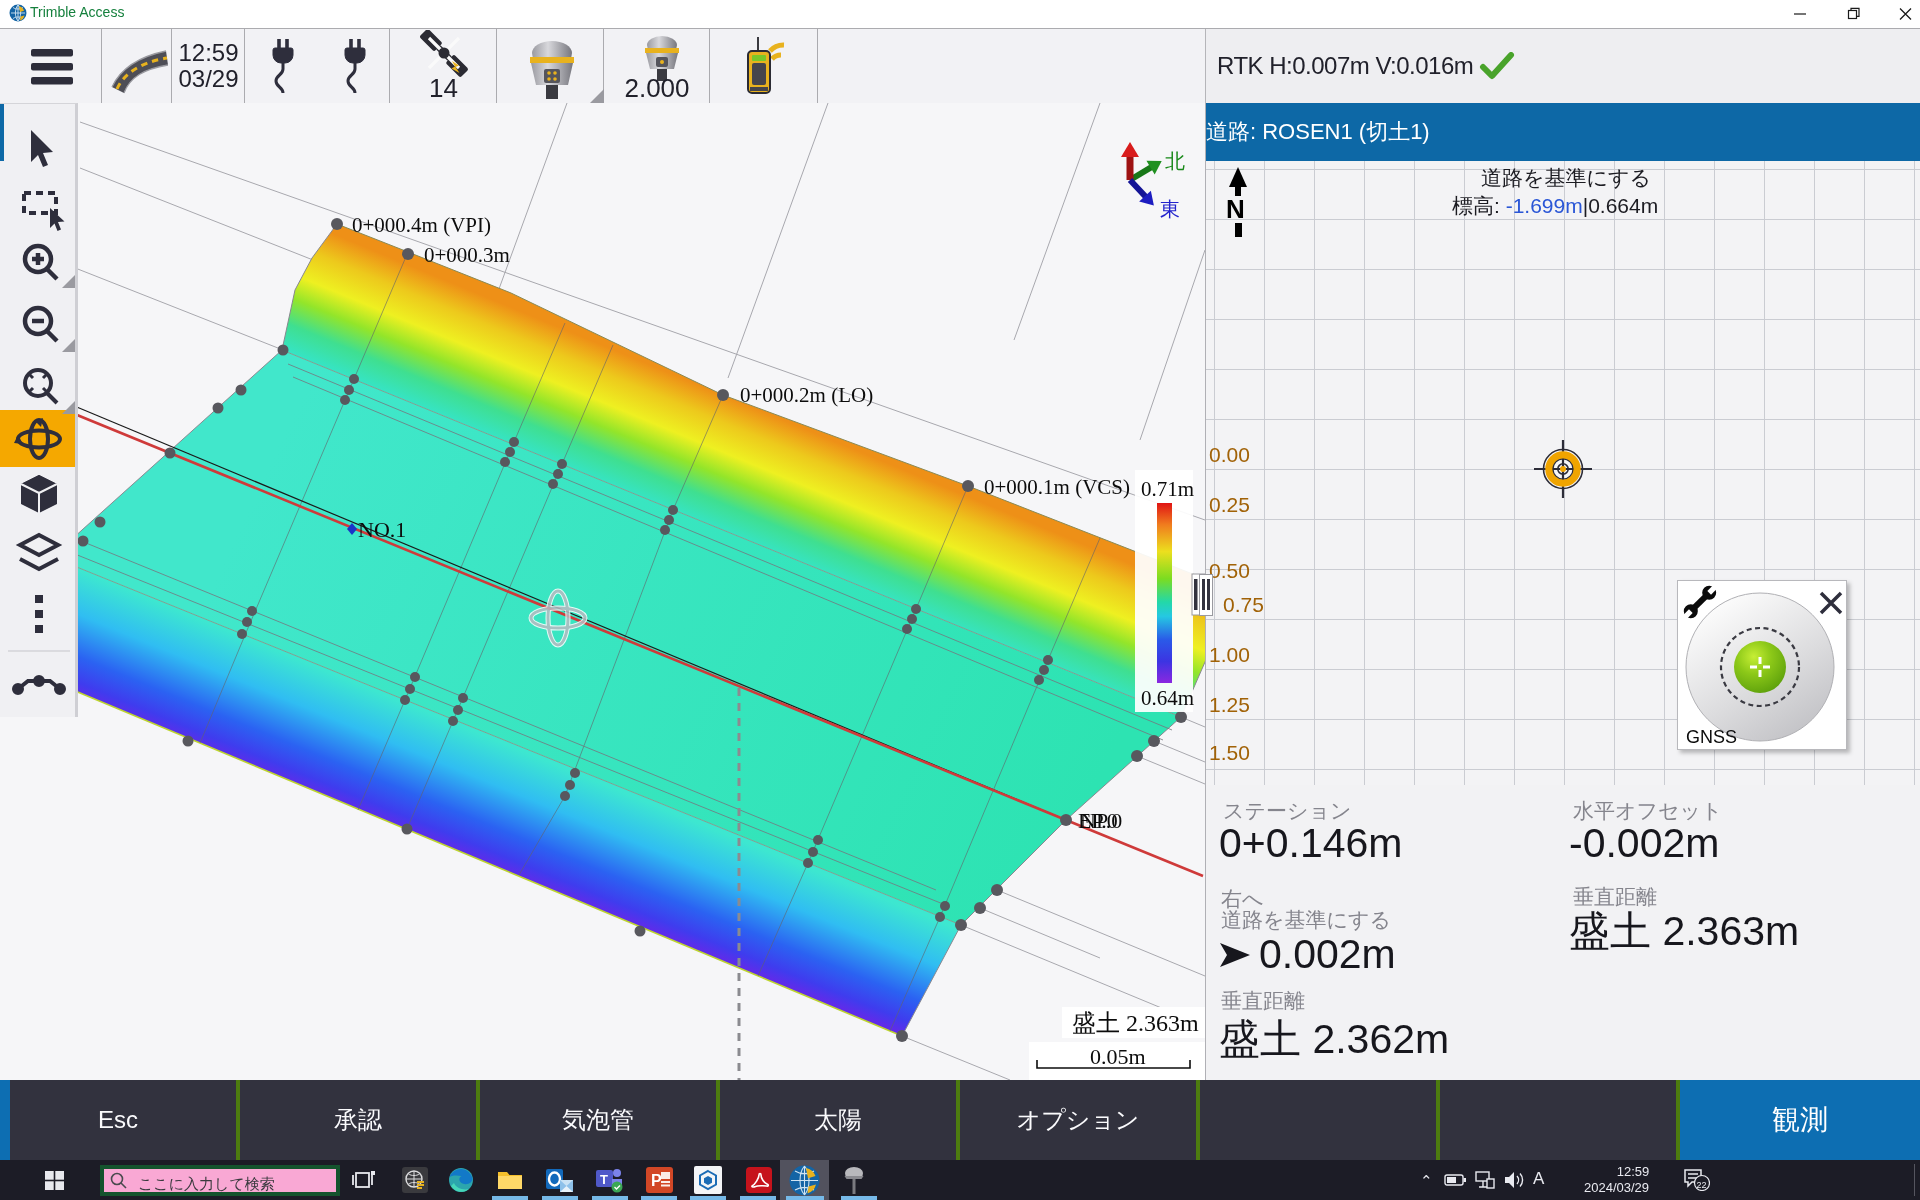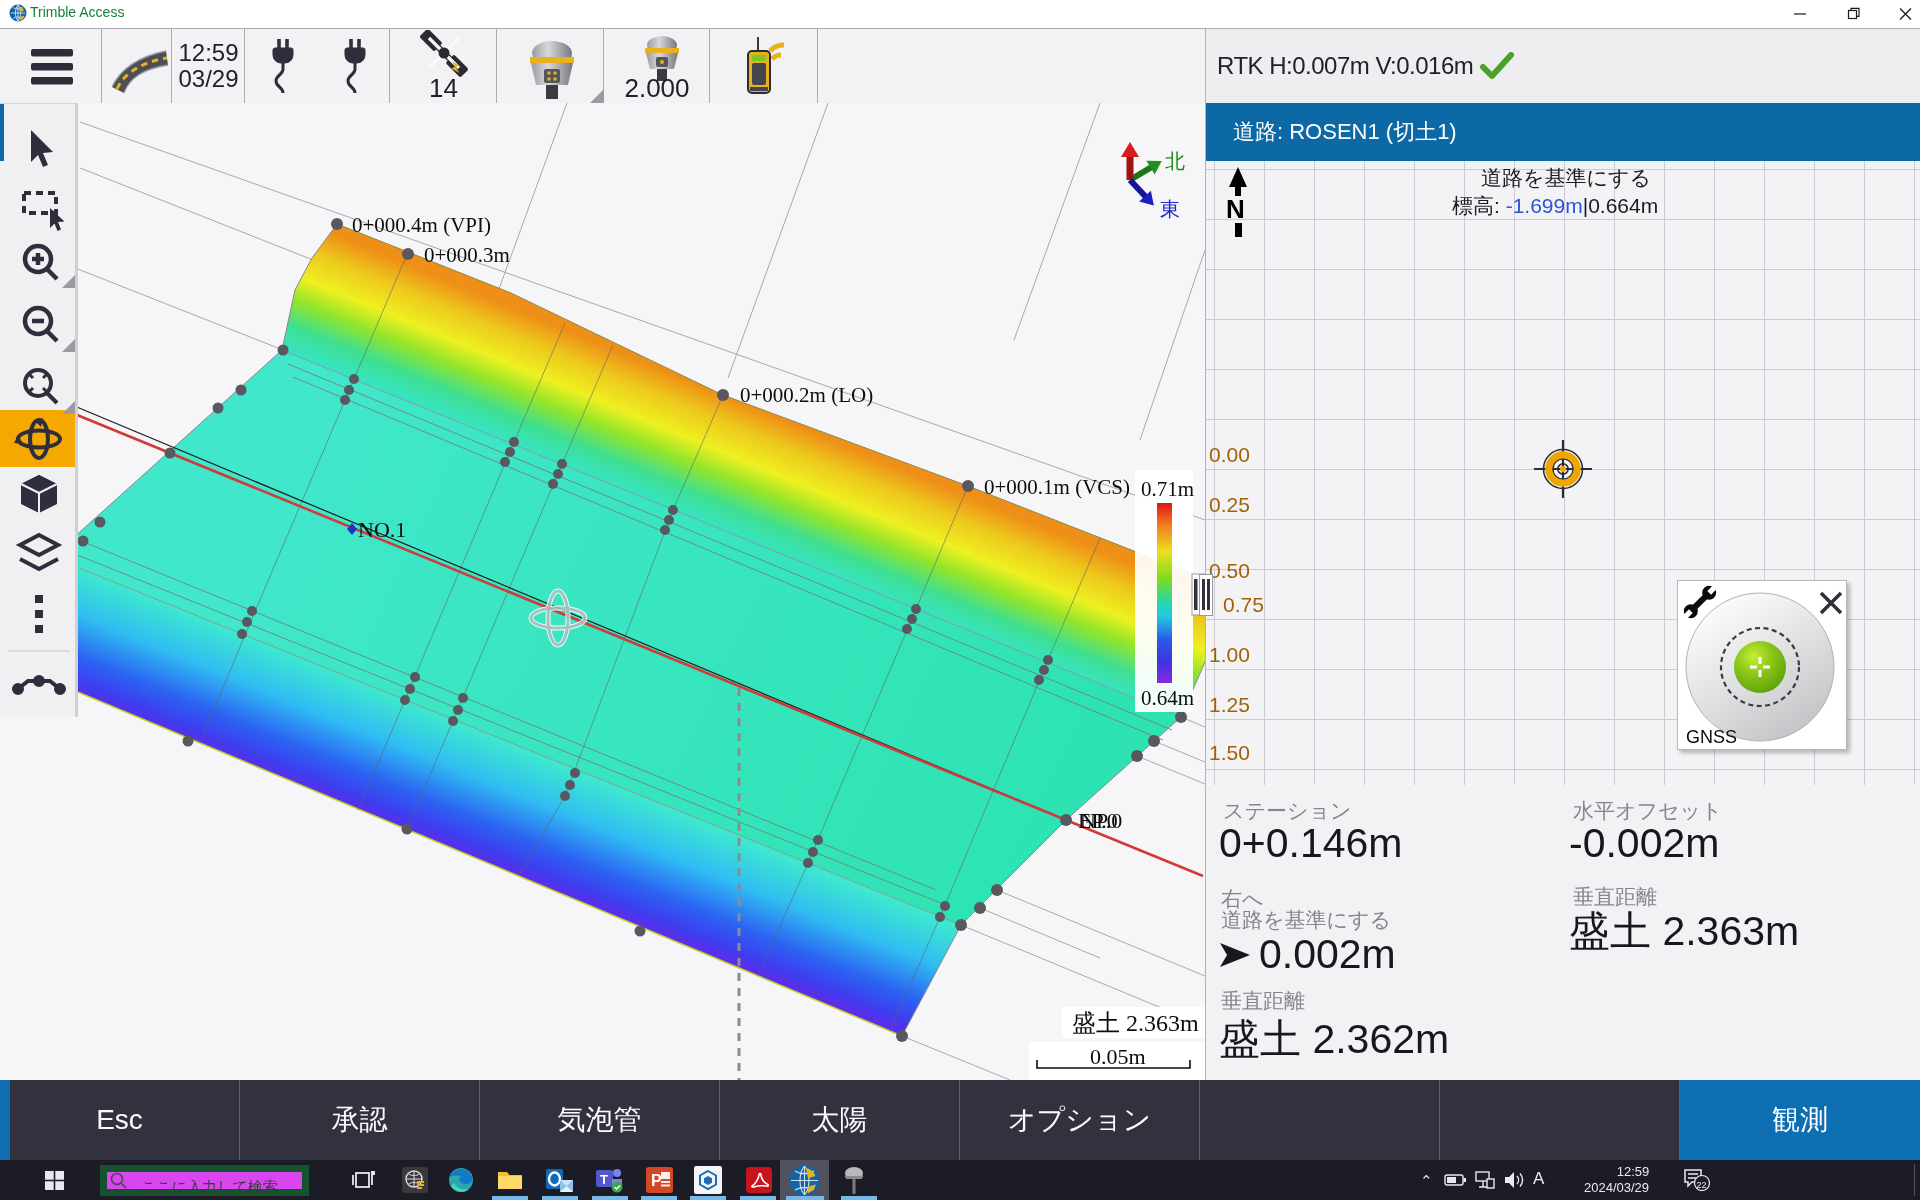--- a/index.html
+++ b/index.html
@@ -12,36 +12,36 @@
 #toolbar{position:absolute;left:0;top:28px;width:1920px;height:75px;background:#efeff2;border-top:1px solid #ababaf;border-bottom:1px solid #9b9b9f}
 .cell{position:absolute;top:0;height:74px;border-right:1px solid #ababaf;background:#f2f2f5}
 #rtk{position:absolute;left:1206px;top:0;width:714px;height:74px;background:#eeeef1;font-size:24px;letter-spacing:-0.5px;color:#21212b;line-height:74px;padding-left:11px}
 
 #view3d{position:absolute;left:0;top:103px;width:1205px;height:977px;background:#f6f6f8}
 
 #lefttools{position:absolute;left:0;top:103px;width:78px;height:614px;background:#f0f0f3;border-right:3px solid #cfcfd4;border-top:1px solid #d5d5d9}
 #bluestrip{position:absolute;left:0;top:104px;width:4px;height:57px;background:#0e69a7}
 
 #panel{position:absolute;left:1205px;top:103px;width:715px;height:977px;background:#f2f2f4;border-left:1px solid #b0b0b5}
-#phead{position:absolute;left:0;top:0;width:715px;height:58px;background:#0d68a6;color:#fff;font-size:22px;line-height:58px;padding-left:27px}
+#phead{position:absolute;left:0;top:0;width:715px;height:58px;background:#0d68a6;color:#fff;font-size:22px;line-height:58px;}
 #pgrid{position:absolute;left:0;top:58px;width:715px;height:624px;background:#f3f3f5;
  background-image:linear-gradient(#caccd2 1px,transparent 1px),linear-gradient(90deg,#caccd2 1px,transparent 1px);
  background-size:50px 50px;background-position:8px 8px}
 .glabel{position:absolute;color:#a16207;font-size:21px}
 .ptext{position:absolute;color:#1c1c22;font-size:20px;white-space:nowrap}
 
 .flabel{position:absolute;color:#85858d;font-size:21px;white-space:nowrap}
 .fvalue{position:absolute;color:#17171d;font-size:41px;white-space:nowrap}
 
 #softkeys{position:absolute;left:0;top:1080px;width:1920px;height:80px;background:#32323e}
-.sk{position:absolute;top:0;width:240px;height:80px;color:#fbfbfd;font-size:28px;text-align:center;line-height:80px;border-right:1px solid #4d7c0f}
+.sk{position:absolute;top:0;width:240px;height:80px;color:#fbfbfd;font-size:24px;text-align:center;line-height:80px;border-right:4px solid #4d7c0f}
 #sk-obs{position:absolute;left:1680px;top:0;width:240px;height:80px;background:#0d6eb2;color:#fff;font-size:28px;text-align:center;line-height:80px}
 
 #taskbar{position:absolute;left:0;top:1160px;width:1920px;height:40px;background:#1c1c26}
-#search{position:absolute;left:100px;top:5px;width:209px;height:31px;background:#d946ef;border:7px solid #14532d;color:#3a3a3e;font-size:15px;line-height:30px;padding-left:34px}
+#search{position:absolute;left:100px;top:5px;width:240px;height:31px;background:#f9a8d4;border:4px solid #14532d;color:#3a3a3e;font-size:15px;line-height:30px;padding-left:34px}
 .tbu{position:absolute;top:36px;height:4px;background:#76b9e8}
 .tray{position:absolute;color:#e9eaf0;font-size:13px}
 </style></head>
 <body>
 <div id="app">
 
   <div id="titlebar">
     <svg class="abs" style="left:9px;top:4px" width="18" height="18" viewBox="0 0 18 18">
       <circle cx="9" cy="9" r="8.5" fill="#1464a5"></circle>
       <path d="M2,9h14M9,1v16M4,3.5c3,2 7,2 10,0M4,14.5c3,-2 7,-2 10,0M9,1c-3.5,4 -3.5,12 0,16M9,1c3.5,4 3.5,12 0,16" stroke="#cfe3f2" stroke-width="0.9" fill="none"></path>

